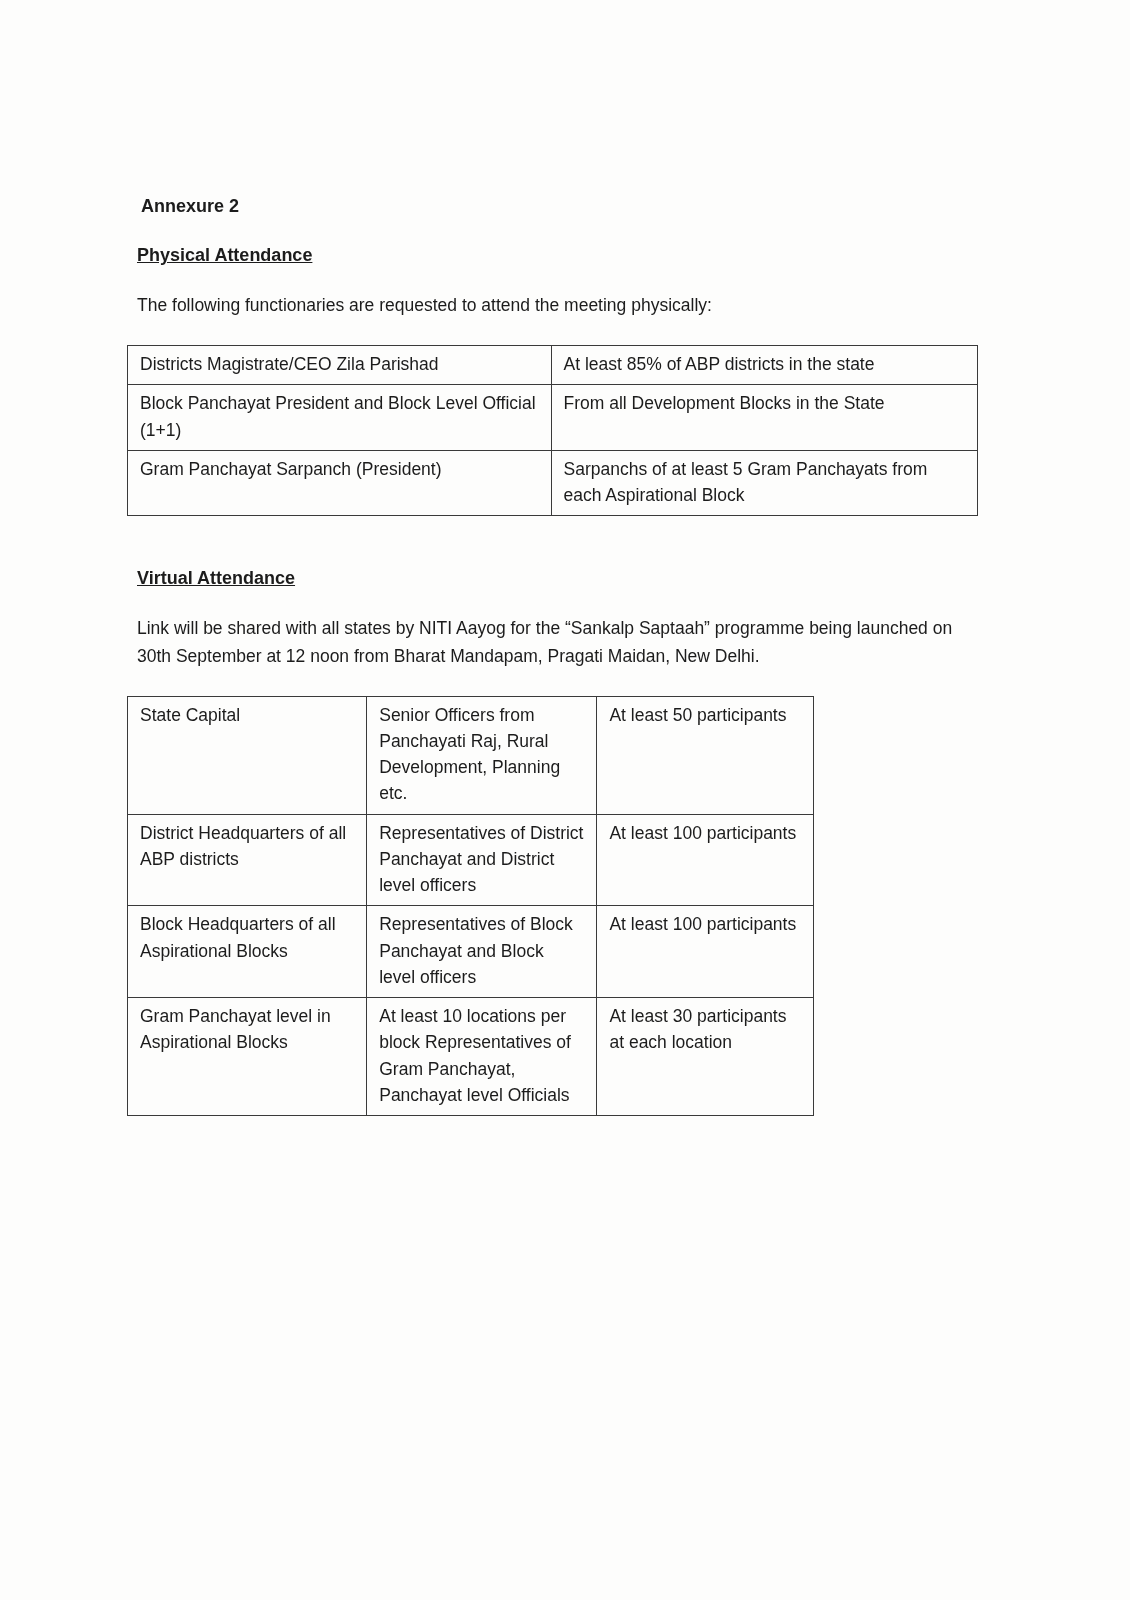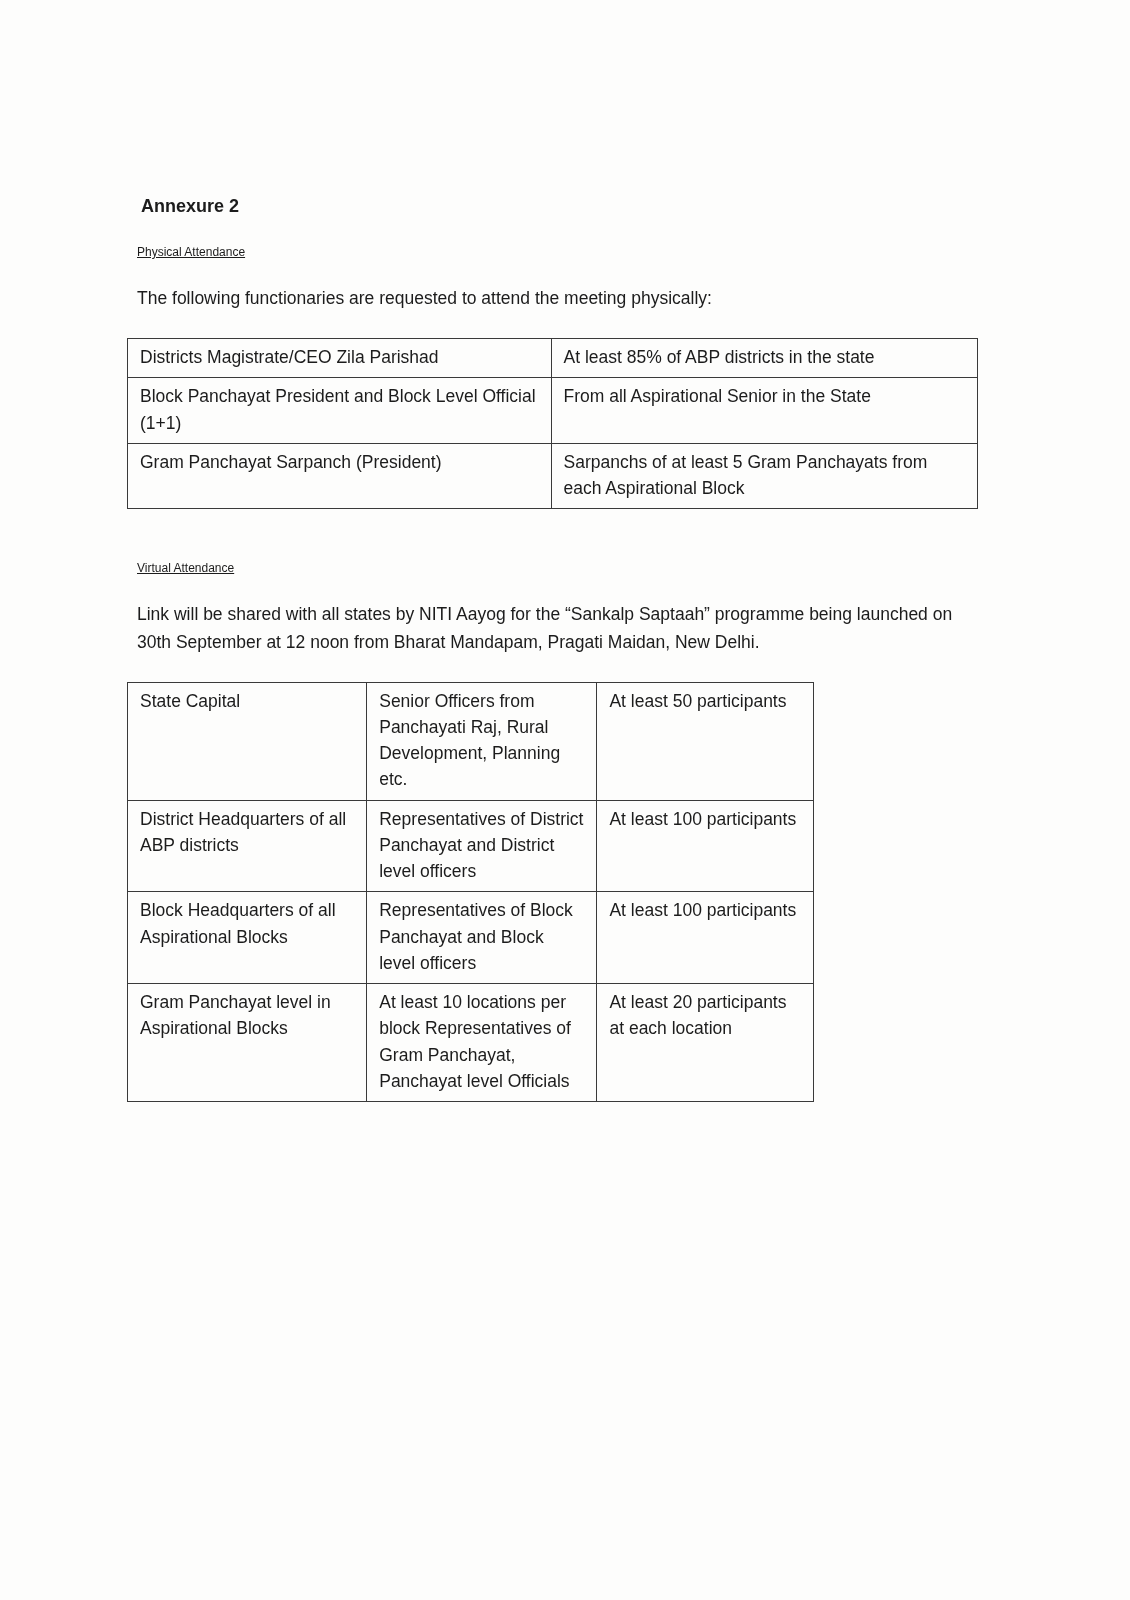--- a/index.html
+++ b/index.html
@@ -22,22 +22,22 @@
     top: 196px;
     left: 137px;
     width: 845px;
   }
   .h-annexure {
     font-size: 18px;
     font-weight: bold;
     margin: 0 0 28px 4px;
   }
   .h-section {
-    font-size: 12px;
-    font-weight: normal;
+    font-size: 18px;
+    font-weight: bold;
     text-decoration: underline;
     margin: 0 0 26px 0;
   }
   .para {
     font-size: 17.5px;
     line-height: 1.55;
     margin: 0 0 26px 0;
   }
   table.doc-table {
     border-collapse: collapse;
@@ -74,21 +74,21 @@
     <p class="para">The following functionaries are requested to attend the meeting physically:</p>
 
     <table class="doc-table physical">
       <tbody>
         <tr>
           <td>Districts Magistrate/CEO Zila Parishad</td>
           <td>At least 85% of ABP districts in the state</td>
         </tr>
         <tr>
           <td>Block Panchayat President and Block Level Official (1+1)</td>
-          <td>From all Aspirational Senior in the State</td>
+          <td>From all Development Blocks in the State</td>
         </tr>
         <tr>
           <td>Gram Panchayat Sarpanch (President)</td>
           <td>Sarpanchs of at least 5 Gram Panchayats from each Aspirational Block</td>
         </tr>
       </tbody>
     </table>
 
     <div class="gap-after-table"></div>
 
@@ -110,19 +110,19 @@
           <td>At least 100 participants</td>
         </tr>
         <tr>
           <td>Block Headquarters of all Aspirational Blocks</td>
           <td>Representatives of Block Panchayat and Block level officers</td>
           <td>At least 100 participants</td>
         </tr>
         <tr>
           <td>Gram Panchayat level in Aspirational Blocks</td>
           <td>At least 10 locations per block Representatives of Gram Panchayat, Panchayat level Officials</td>
-          <td>At least 20 participants at each location</td>
+          <td>At least 30 participants at each location</td>
         </tr>
       </tbody>
     </table>
 
   </div>
 </div>
 
 </body></html>

